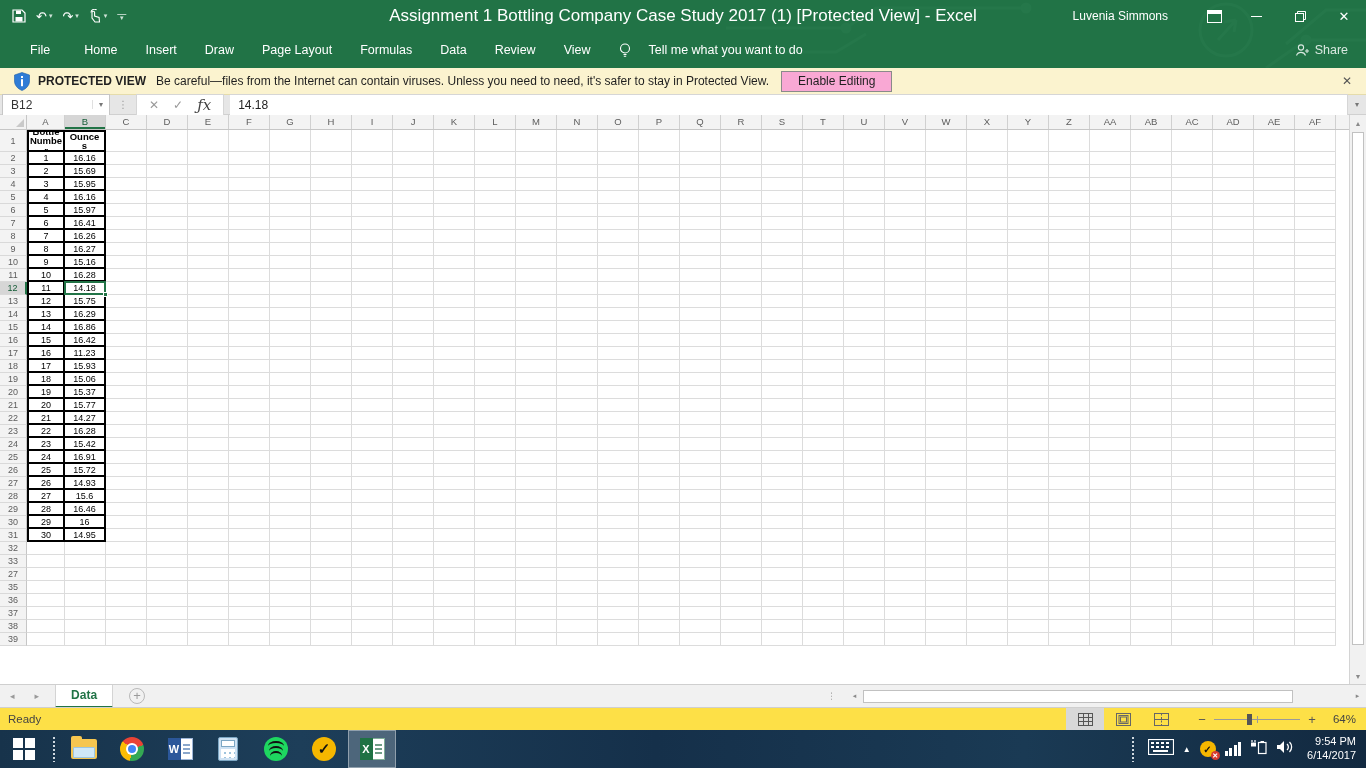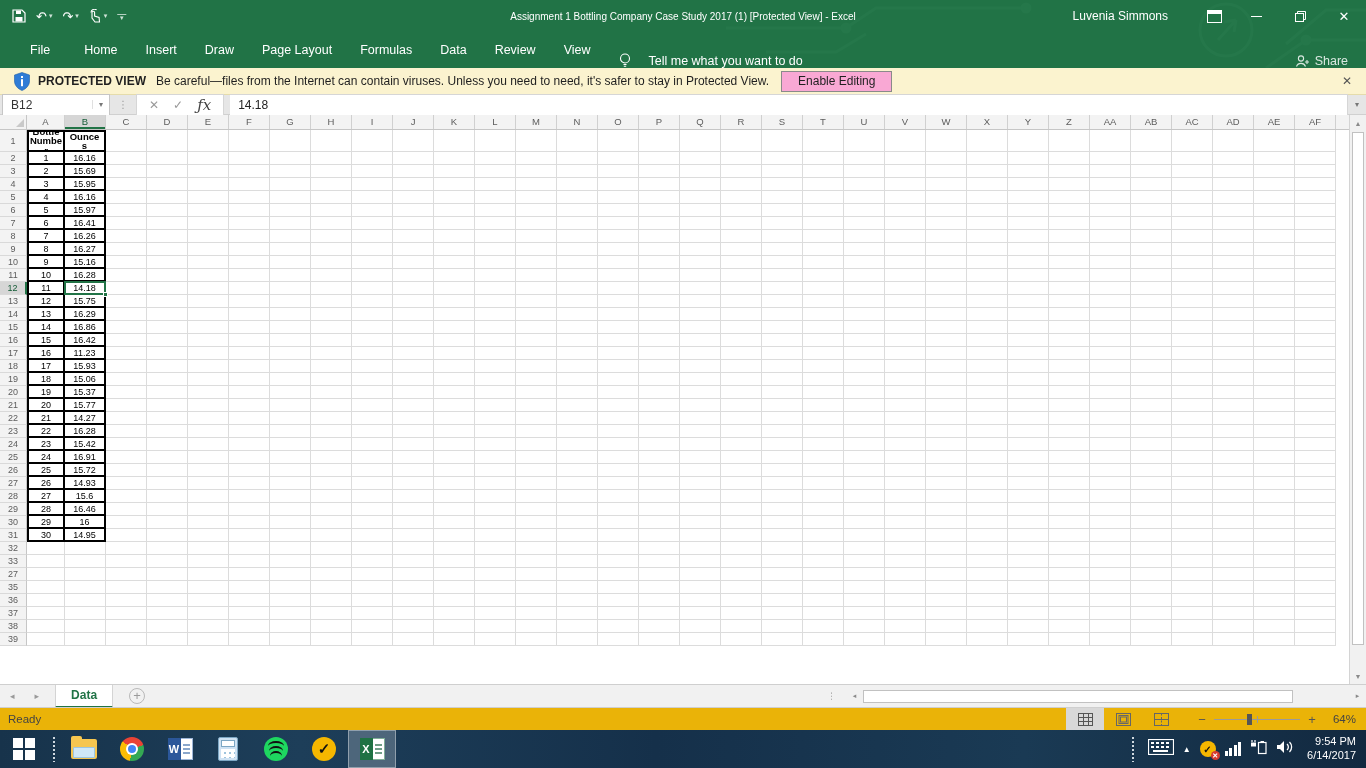--- a/index.html
+++ b/index.html
@@ -7,27 +7,27 @@
   body { display:flex; flex-direction:column; background:#fff; }
 
   
   .green-head { position:relative; background:#217346; color:#fff; }
   .deco { position:absolute; right:0; top:0; width:640px; height:68px; pointer-events:none; opacity:.45; }
   .titlebar { position:relative; height:32px; display:flex; align-items:center; }
   .qat { display:flex; align-items:center; gap:10px; padding-left:12px; width:210px; }
   .qat .qbtn { display:flex; align-items:center; color:#fff; font-size:13px; cursor:default; }
   .qat svg { display:block; }
   .caret { font-size:7px; margin-left:2px; color:#cfe3d8; }
-  .title-text { position:absolute; left:0; right:0; text-align:center; font-size:10px; color:#fff; pointer-events:none; }
+  .title-text { position:absolute; left:0; right:0; text-align:center; font-size:17px; color:#fff; pointer-events:none; }
   .tb-right { margin-left:auto; display:flex; align-items:center; height:32px; position:relative; }
   .user-name { font-size:12px; margin-right:26px; }
   .winbtn { width:44px; height:32px; display:flex; align-items:center; justify-content:center; }
   .ribbon-opts { width:40px; }
 
-  .ribbontabs { height:36px; display:flex; align-items:flex-end; position:relative; }
+  .ribbontabs { height:36px; display:flex; align-items:center; position:relative; }
   .rtab { color:#fff; font-size:12.5px; padding:0 14px; height:36px; display:flex; align-items:center; }
   .rtab.file { padding:0 20px; margin-left:10px; }
   .tellme { display:flex; align-items:center; gap:18px; color:#fff; font-size:12.5px; margin-left:14px; }
   .share { margin-left:auto; display:flex; align-items:center; gap:5px; color:#dcead f; color:#d9e8e0; font-size:12.5px; padding-right:18px; }
 
   
   .pvbar { height:27px; background:#fbf3cf; display:flex; align-items:center; padding:0 10px; border-bottom:1px solid #e5dcab; }
   .pv-shield { margin:0 8px 0 4px; }
   .pv-label { font-weight:bold; font-size:12px; color:#1f1f1f; margin-right:10px; }
   .pv-msg { font-size:12px; color:#1f1f1f; }
@@ -80,21 +80,21 @@
   .sheettab { height:23px; background:#fff; border-left:1px solid #d4d4d4; border-right:1px solid #d4d4d4; border-bottom:2px solid #217346; color:#217346; font-weight:bold; font-size:12px; display:flex; align-items:center; padding:0 15px; margin-left:6px; }
   .newsheet { margin-left:16px; color:#9a9a9a; font-size:13px; width:16px; height:16px; border:1px solid #b9b9b9; border-radius:50%; display:flex; align-items:center; justify-content:center; line-height:0; }
   .tab-right { margin-left:auto; display:flex; align-items:center; height:100%; }
   .tdots { color:#9a9a9a; font-size:9px; margin-right:10px; }
   .hscroll { width:520px; height:17px; display:flex; align-items:center; background:#f1f1f1; }
   .hs-arrow { width:17px; height:17px; display:flex; align-items:center; justify-content:center; color:#8a8a8a; font-size:7px; }
   .hs-thumb { width:430px; height:13px; background:#fff; border:1px solid #c1c1c1; }
   .hs-track { flex:1; }
 
   
-  .statusbar { height:23px; background:#eab308; border-top:1px solid #cfcfcf; display:flex; align-items:center; flex:none; font-size:11.5px; color:#444; }
+  .statusbar { height:23px; background:#fde047; border-top:1px solid #cfcfcf; display:flex; align-items:center; flex:none; font-size:11.5px; color:#444; }
   .status-left { padding-left:8px; }
   .status-right { margin-left:auto; display:flex; align-items:center; height:100%; }
   .viewbtn { width:38px; height:100%; display:flex; align-items:center; justify-content:center; }
   .viewbtn.active { background:#d8d8d8; }
   .zoomctl { display:flex; align-items:center; margin-left:14px; }
   .zoomsign { color:#555; font-size:13px; width:16px; text-align:center; }
   .zslider { width:86px; height:1px; background:#9a9a9a; position:relative; margin:0 4px; }
   .zslider .ztick { position:absolute; left:50%; top:-3px; width:1px; height:7px; background:#9a9a9a; }
   .zslider .zthumb { position:absolute; left:38%; top:-5px; width:5px; height:11px; background:#555; }
   .zoompct { width:46px; text-align:right; padding-right:10px; font-size:11.5px; color:#444; }

